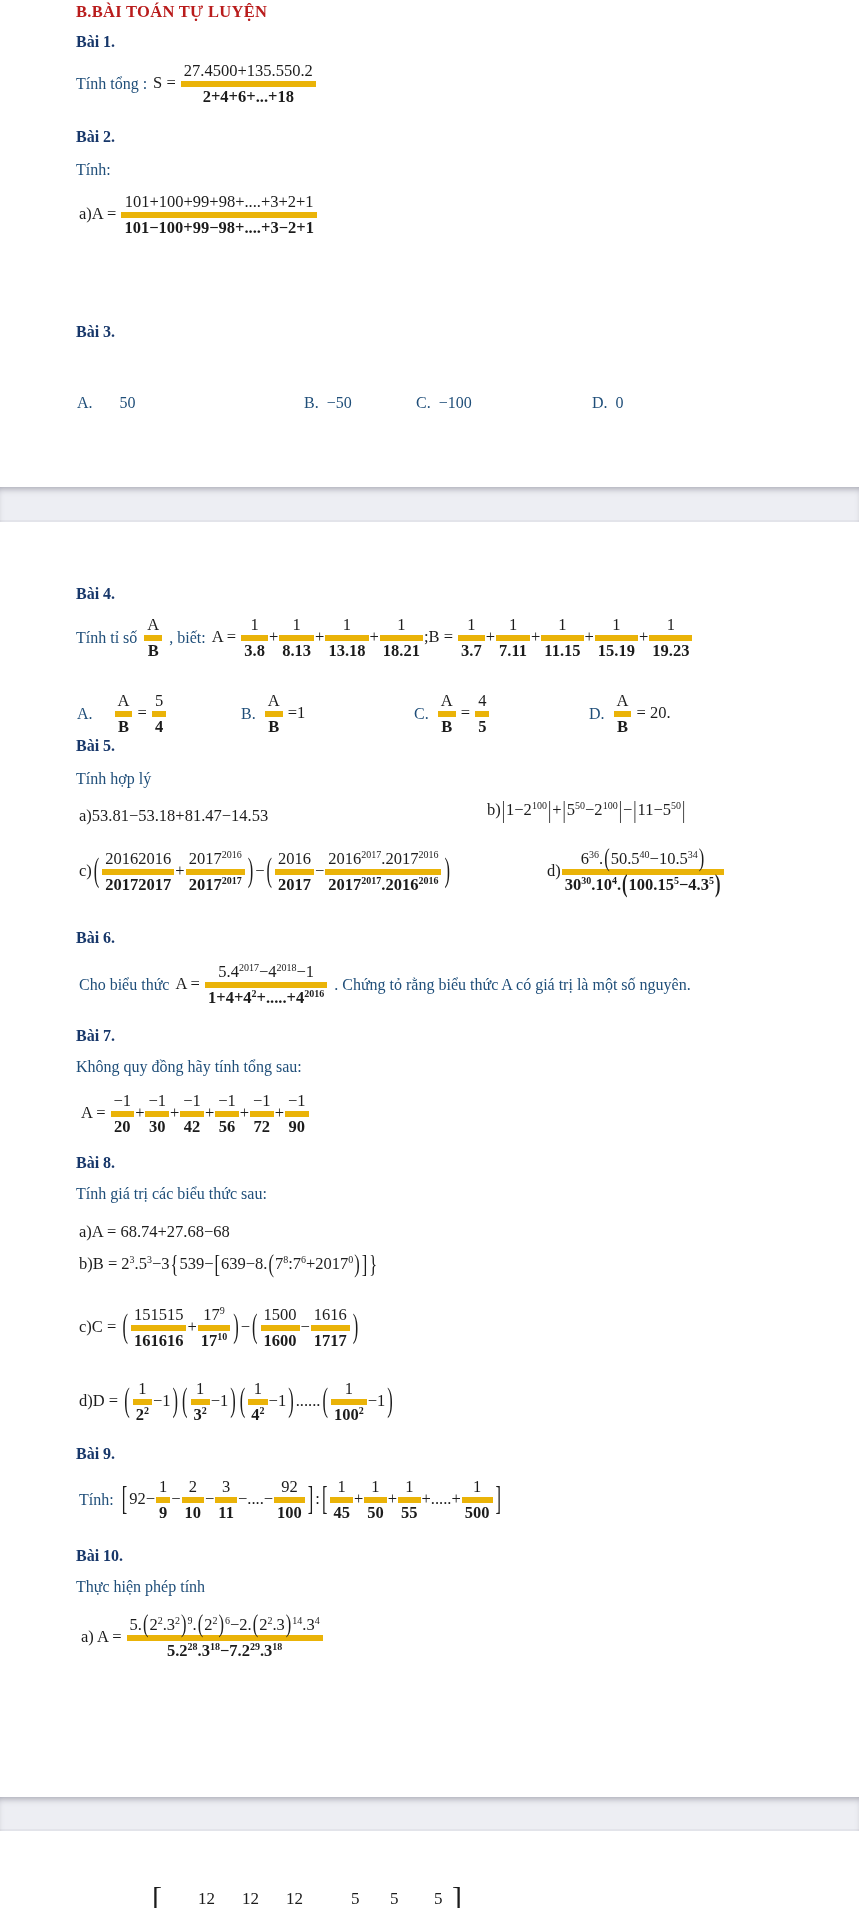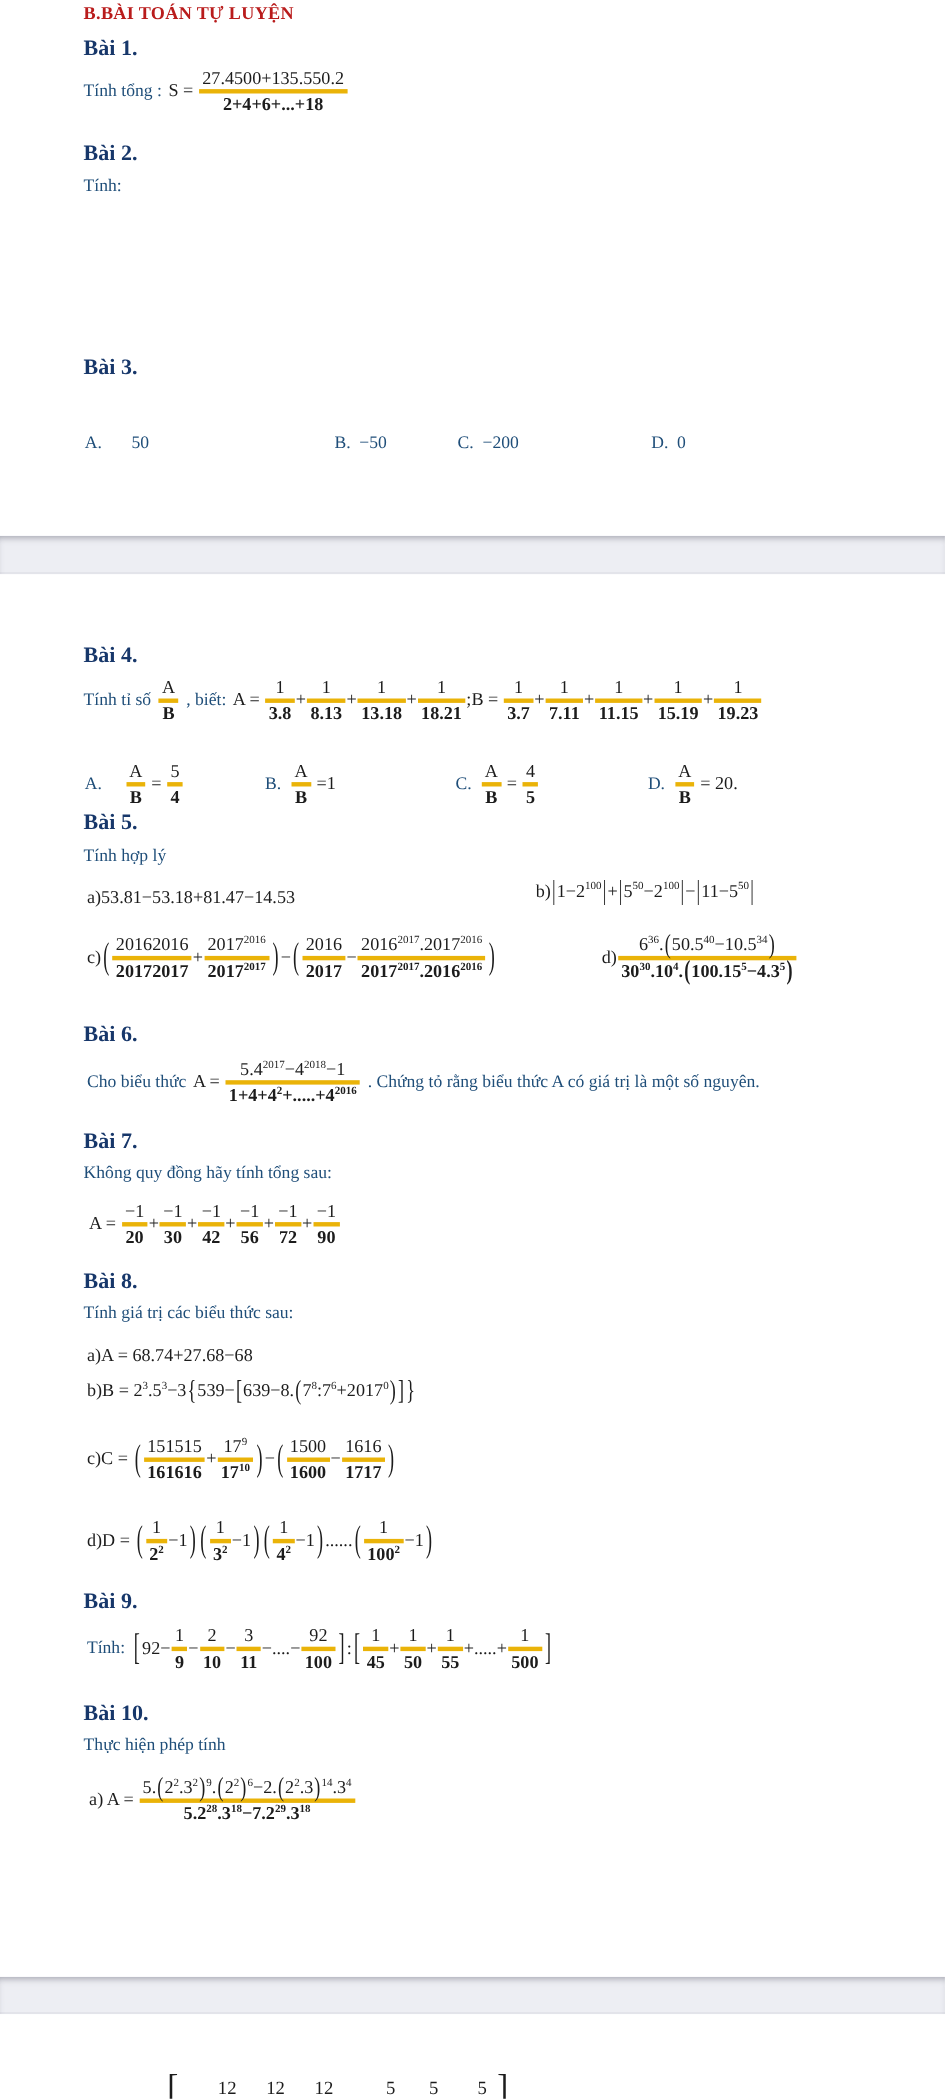--- a/index.html
+++ b/index.html
@@ -4,25 +4,25 @@
 <style>
   html,body{margin:0;padding:0;}
   body{
     width:859px;height:1908px;overflow:hidden;position:relative;
     background:#ffffff;
     font-family:"Liberation Serif","DejaVu Serif",serif;
   }
   .page{position:absolute;left:0;top:0;width:859px;height:1908px;background:#ffffff;}
   .line{position:absolute;display:flex;align-items:center;gap:6px;white-space:nowrap;}
   .title{font-weight:bold;color:#b91c1c;font-size:16.5px;letter-spacing:.3px;}
-  .h{font-weight:bold;color:#17376a;font-size:20px;text-align:center;}
+  .h{font-weight:bold;color:#17376a;font-size:16px;text-align:center;}
   .t{color:#1f4e79;font-size:16px;}
   .m{color:#1c1c1c;font-size:16.5px;}
   .frac{display:inline-block;vertical-align:middle;text-align:center;margin:0 1px;}
-  .frac .num{display:block;padding:0 3px 1px;border-bottom:4px solid #eab308;line-height:1.12;}
+  .frac .num{display:block;padding:0 3px 1px;border-bottom:6px solid #eab308;line-height:1.12;}
   .frac .den{display:block;padding:1px 3px 0;line-height:1.12;font-weight:bold;}
   sup{font-size:10px;line-height:0;vertical-align:super;}
   .tb{display:inline-block;transform:scaleY(2.05);margin:0 2px;}
   .tbs{display:inline-block;transform:scaleY(1.5);margin:0 1px;}
   .sep{position:absolute;left:0;width:859px;background:#edeef3;
        box-shadow:inset 0 5px 6px -3px rgba(100,100,115,.5), inset 0 -2px 0 #e3e4ea;}
   .optrow{position:absolute;left:0;width:859px;}
   .opt{position:absolute;top:0;display:flex;align-items:center;gap:8px;}
   .opt.wide{gap:27px;}
   .opt.mgap{gap:21px;}
@@ -48,36 +48,39 @@
     <span class="t">Tính tổng :</span>
     <span class="m">S = <span class="frac"><span class="num">27.4500+135.550.2</span><span class="den">2+4+6+...+18</span></span></span>
   </div>
 
   <div class="line" style="top:128px;left:76px">
     <span class="h">Bài 2.</span>
   </div>
   <div class="line" style="top:161px;left:76px">
     <span class="t">Tính:</span>
   </div>
+  <div class="line" style="top:193px;left:79px">
+    <span class="m">a)A = <span class="frac"><span class="num">101+100+99+98+....+3+2+1</span><span class="den">101−100+99−98+....+3−2+1</span></span></span>
+  </div>
 
   <div class="line" style="top:323px;left:76px">
     <span class="h">Bài 3.</span>
   </div>
   <div class="optrow" style="top:394px;height:22px">
     <span class="opt wide" style="left:77px">
       <span class="ol">A.</span>
       <span class="ovt">50</span>
     </span>
     <span class="opt" style="left:304px">
       <span class="ol">B.</span>
       <span class="ovt">−50</span>
     </span>
     <span class="opt" style="left:416px">
       <span class="ol">C.</span>
-      <span class="ovt">−200</span>
+      <span class="ovt">−100</span>
     </span>
     <span class="opt" style="left:592px">
       <span class="ol">D.</span>
       <span class="ovt">0</span>
     </span>
   </div>
 
   <div class="sep" style="top:487px;height:35px"></div>
 
   <div class="line" style="top:585px;left:76px">

